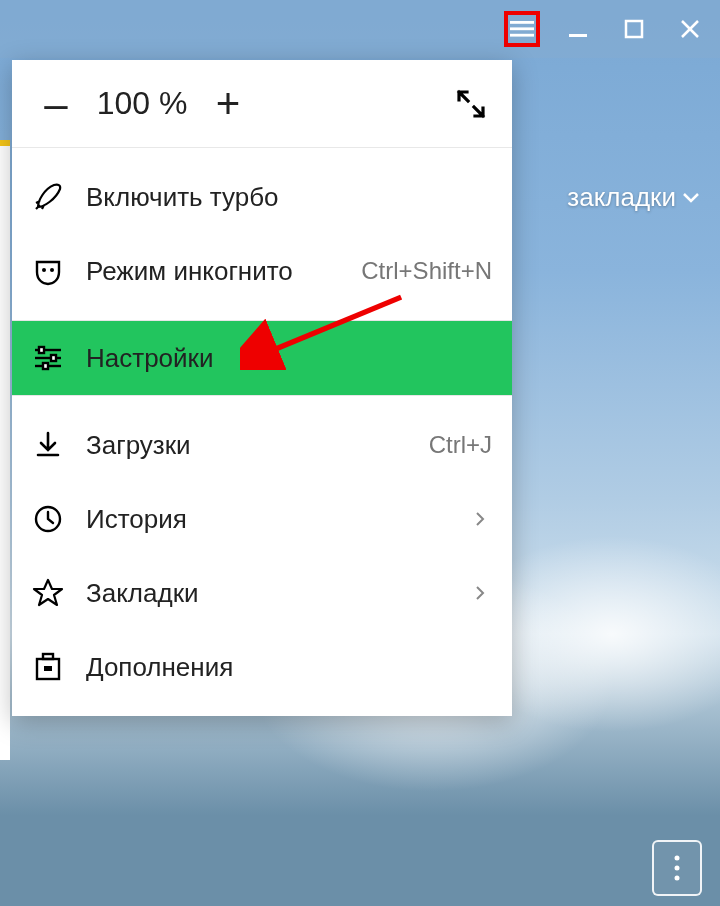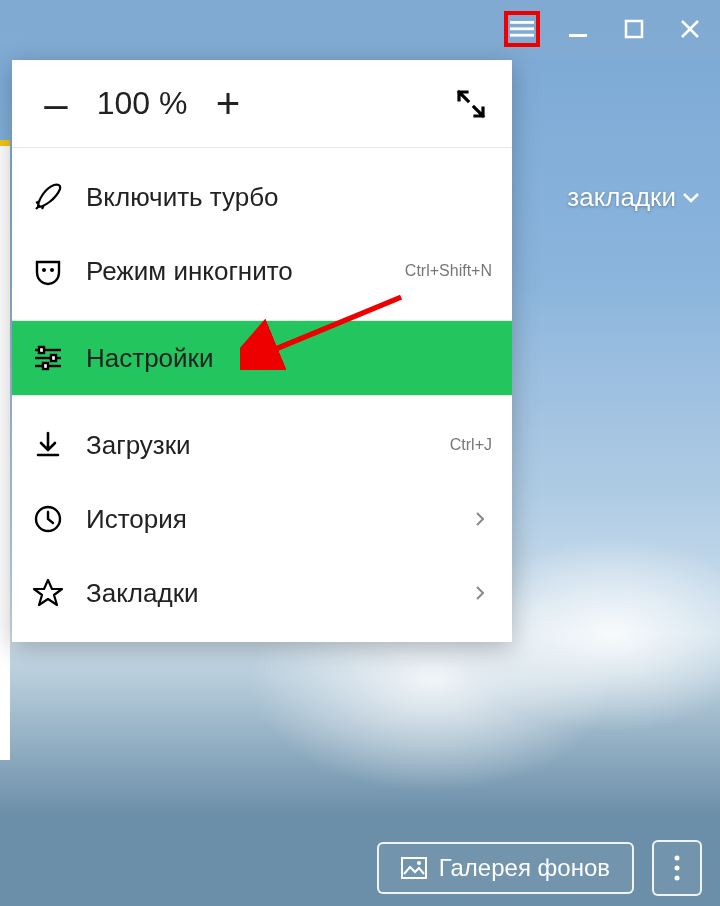--- a/index.html
+++ b/index.html
@@ -104,21 +104,21 @@
   .menu-item.hover {
     background: #22c55e;
   }
   .menu-item .icon-slot {
     width: 36px; height: 36px;
     display: flex; align-items: center; justify-content: center;
     color: #111;
   }
   .menu-item .label { flex: 1; }
   .menu-item .shortcut {
-    font-size: 16px; color: #777;
+    font-size: 24px; color: #777;
   }
   .menu-item .arrow {
     width: 18px; color: #888; font-size: 18px;
   }
   .gap { height: 12px; }
   .arrow-annot {
     position: absolute;
     top: 290px; left: 240px;
     width: 180px; height: 80px;
     pointer-events: none;
@@ -280,44 +280,46 @@
         </svg>
     </span>
     <span class="label">Закладки</span>
     <span class="arrow">
       <svg width="12" height="16" viewBox="0 0 12 16">
           <path d="M3 2 L9 8 L3 14" fill="none" stroke="#888" stroke-width="2"></path>
         </svg>
     </span>
   </div>
 
+  <div class="menu-item">
+    <span class="icon-slot">
+      <svg width="32" height="32" viewBox="0 0 32 32">
+          <rect x="5" y="8" width="22" height="20" fill="none" stroke="#000" stroke-width="2.4"></rect>
+          <rect x="11" y="3" width="10" height="5" fill="none" stroke="#000" stroke-width="2.4"></rect>
+          <rect x="12" y="15" width="8" height="5" fill="#000"></rect>
+        </svg>
+    </span>
+    <span class="label">Дополнения</span>
+  </div>
 
 
 
   <div class="gap"></div>
 </div>
 
 <svg class="arrow-annot" width="180" height="90" viewBox="0 0 180 90">
   <defs>
     <marker id="ah" markerWidth="12" markerHeight="12" refX="2" refY="6" orient="auto">
       <path d="M0 0 L12 6 L0 12 Z" fill="#e00"></path>
     </marker>
   </defs>
   <line x1="170" y1="8" x2="20" y2="70" stroke="#e00" stroke-width="6" marker-end="url(#ah)"></line>
 </svg>
 
 <div class="bottom-bar">
-  <div class="gallery-btn">
-    <svg width="26" height="22" viewBox="0 0 26 22">
-      <rect x="1" y="1" width="24" height="20" fill="none" stroke="#fff" stroke-width="2"></rect>
-      <path d="M3 17 L9 10 L14 15 L18 11 L23 17" fill="none" stroke="#fff" stroke-width="2"></path>
-      <circle cx="18" cy="6" r="2" fill="#fff"></circle>
-    </svg>
-    <span>Галерея фонов</span>
-  </div>
   <div class="more-btn">
     <svg width="8" height="28" viewBox="0 0 8 28">
       <circle cx="4" cy="4" r="2.5" fill="#fff"></circle>
         <circle cx="4" cy="14" r="2.5" fill="#fff"></circle>
         <circle cx="4" cy="24" r="2.5" fill="#fff"></circle>
     </svg>
   </div>
 </div>
 
 </body></html>

